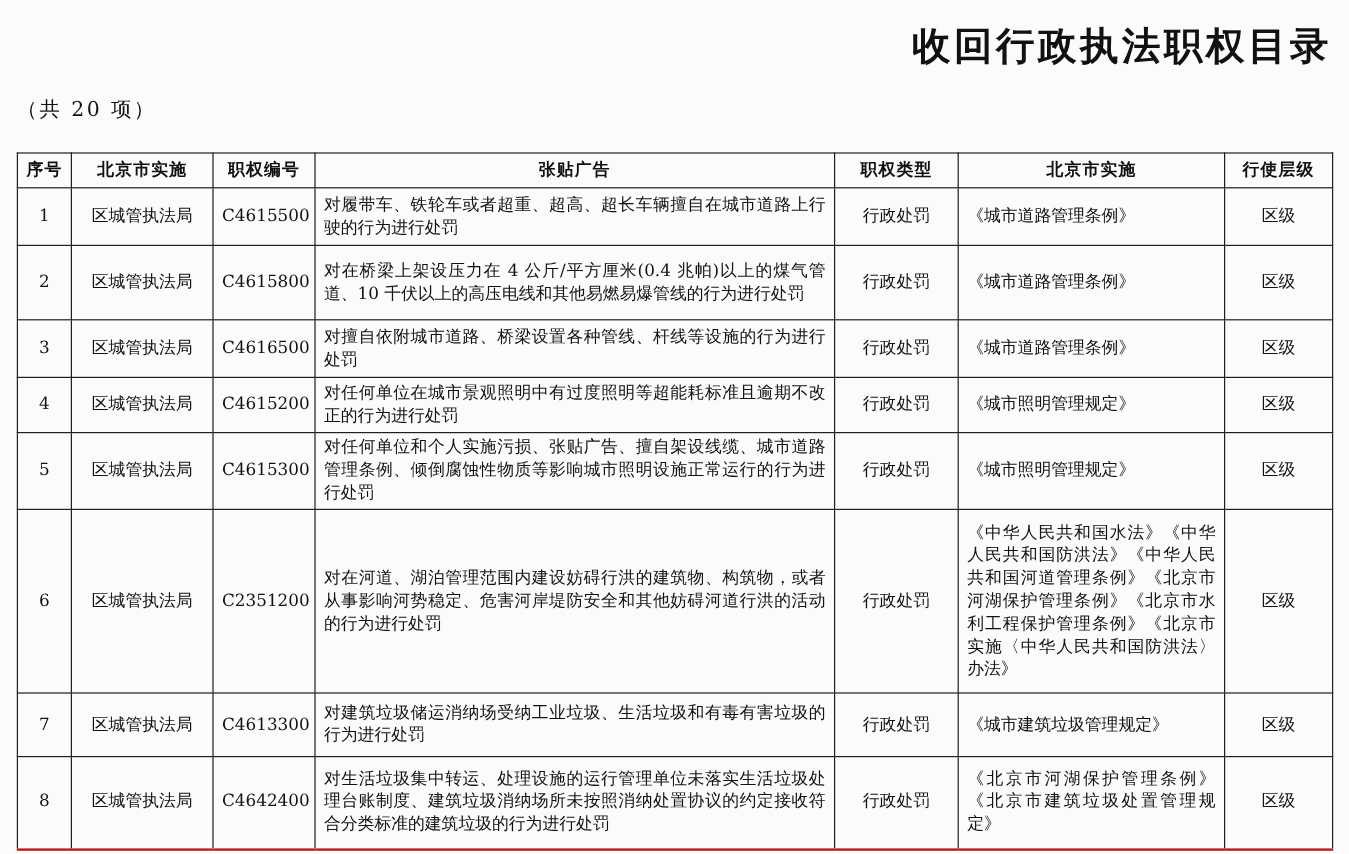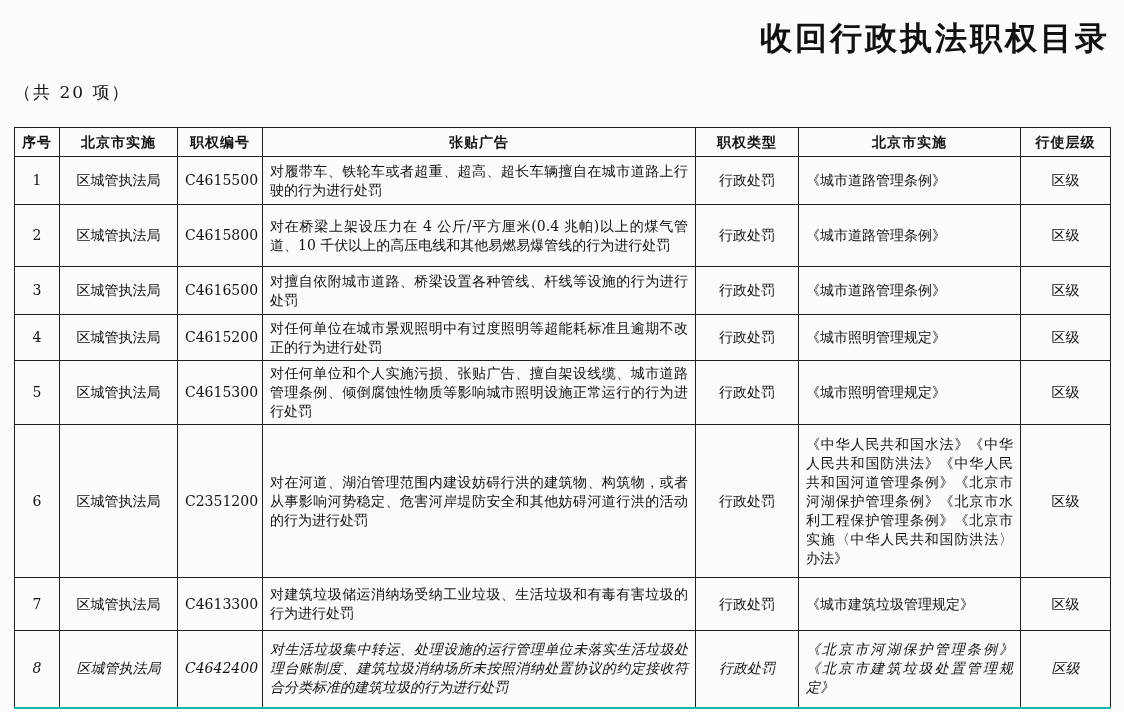--- a/index.html
+++ b/index.html
@@ -54,22 +54,21 @@
   table.powers th {
     font-weight: bold;
     height: 22px;
     letter-spacing: 1px;
   }
   table.powers td.cell-left {
     text-align: justify;
     text-justify: inter-character;
   }
   table.powers tbody tr:last-child td {
-    border-bottom: 2px solid #14b8a6;
-    font-style: italic;
+    border-bottom: 2px solid #b91c1c;
   }
 </style>
 </head>
 <body>
 
 <div class="page">
   <h1 class="doc-title">收回行政执法职权目录</h1>
   <div class="doc-subtitle">（共 20 项）</div>
 
   <table class="powers">

